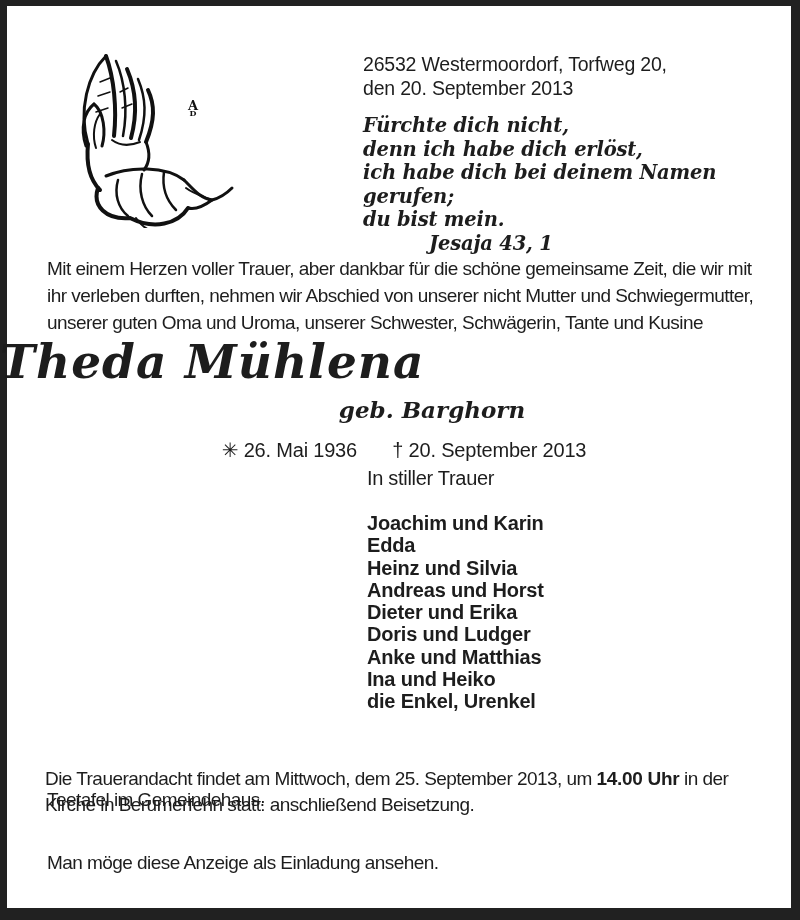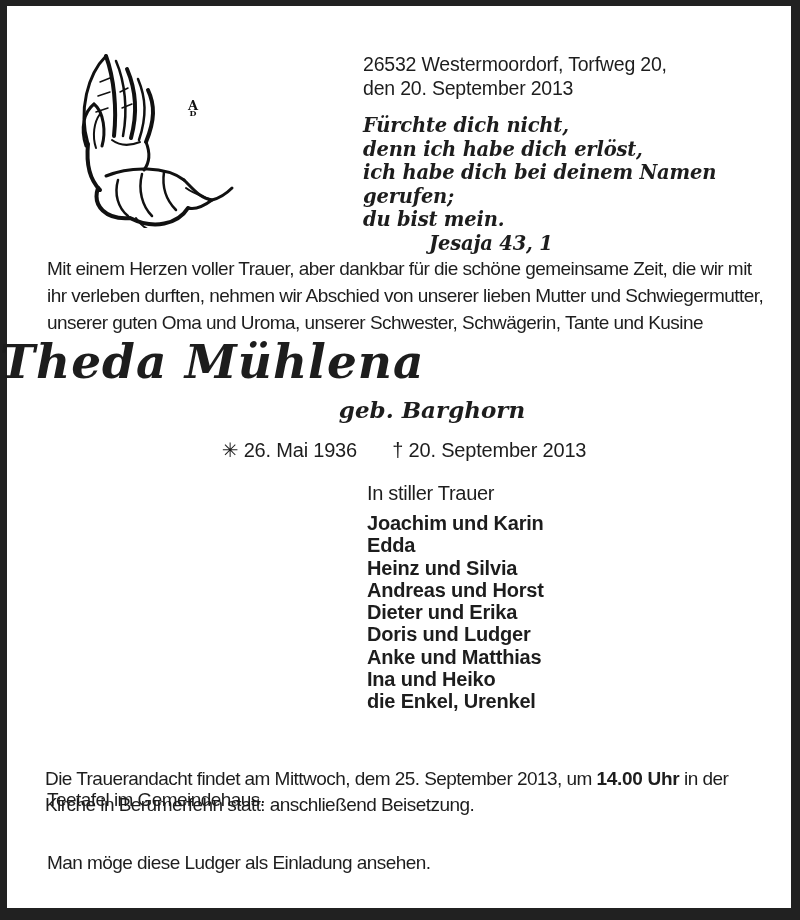--- a/index.html
+++ b/index.html
@@ -52,21 +52,21 @@
     font-size:23px;
     padding-left:32px;
   }
   .dates{
     position:absolute;left:0;top:438px;width:790px;text-align:center;
     font-size:20px;letter-spacing:-0.2px;padding-left:9px;
   }
   .dates .death-part{margin-left:30px;}
   
   .mourning-heading{
-    position:absolute;left:367px;top:482px;
+    position:absolute;left:367px;top:467px;
     font-size:20px;letter-spacing:-0.3px;
   }
   .mourners{
     position:absolute;left:367px;top:512px;
     font-size:20px;font-weight:bold;line-height:22.3px;letter-spacing:-0.2px;
   }
   
   .funeral{
     position:absolute;left:45px;top:766px;width:715px;
     font-size:19px;line-height:26px;letter-spacing:-0.55px;
@@ -137,21 +137,21 @@
 <div class="verse">
   <div>Fürchte dich nicht,</div>
   <div>denn ich habe dich erlöst,</div>
   <div>ich habe dich bei deinem Namen gerufen;</div>
   <div>du bist mein.</div>
   <div class="verse-source">Jesaja 43, 1</div>
 </div>
 
 <div class="intro">
   <div>Mit einem Herzen voller Trauer, aber dankbar für die schöne gemeinsame Zeit, die wir mit</div>
-  <div>ihr verleben durften, nehmen wir Abschied von unserer lieben Mutter und Schwiegermutter,</div>
+  <div>ihr verleben durften, nehmen wir Abschied von unserer nicht Mutter und Schwiegermutter,</div>
   <div>unserer guten Oma und Uroma, unserer Schwester, Schwägerin, Tante und Kusine</div>
 </div>
 
 <div class="name">Theda Mühlena</div>
 <div class="maiden">geb. Barghorn</div>
 
 <div class="dates">
   <span>✳</span>
   <span>26. Mai 1936</span>
   <span class="death-part">†</span>
@@ -168,13 +168,13 @@
   <div>Doris und Ludger</div>
   <div>Anke und Matthias</div>
   <div>Ina und Heiko</div>
   <div>die Enkel, Urenkel</div>
 </div>
 
 <div class="funeral">
   <span>Die Trauerandacht findet am Mittwoch, dem 25. September 2013, um </span><b>14.00 Uhr</b><span> in der Kirche in Berumerfehn statt: anschließend Beisetzung.</span>
 </div>
 <div class="teetafel">Teetafel im Gemeindehaus.</div>
-<div class="invitation">Man möge diese Ludger als Einladung ansehen.</div>
+<div class="invitation">Man möge diese Anzeige als Einladung ansehen.</div>
 
 </body></html>

